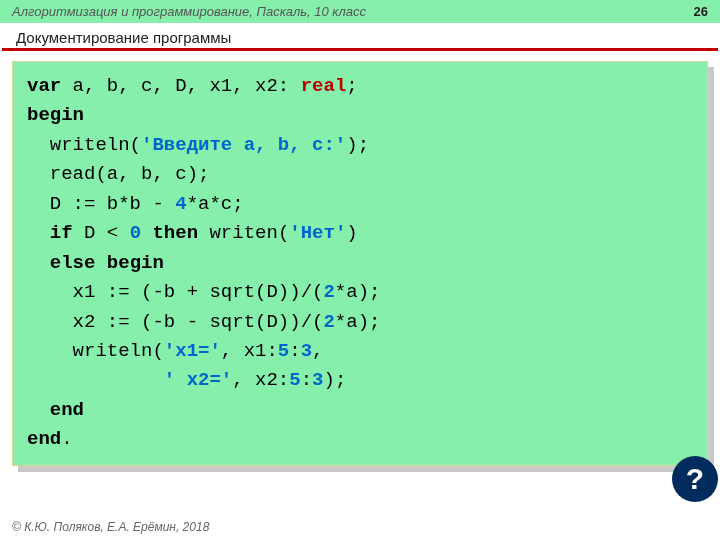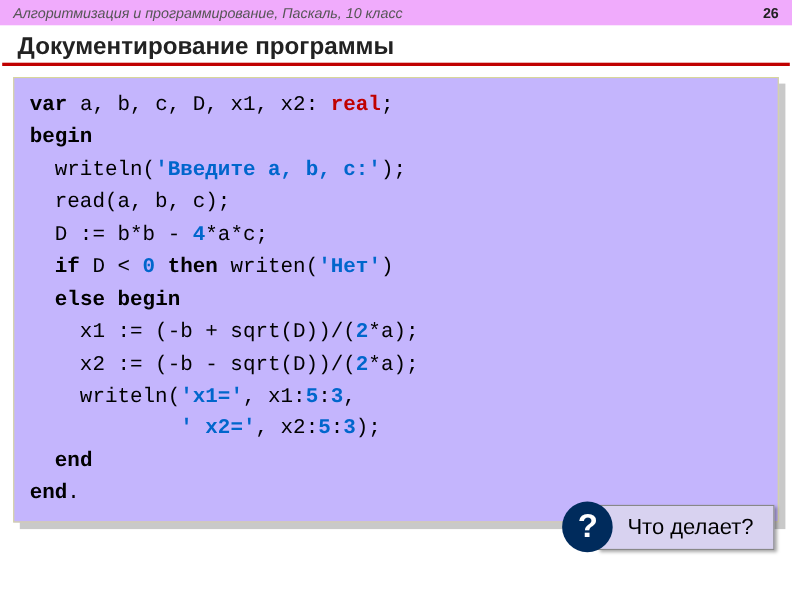--- a/index.html
+++ b/index.html
@@ -6,58 +6,58 @@
     margin: 0;
     padding: 0;
     width: 720px;
     height: 540px;
     background: #fff;
     font-family: Arial, sans-serif;
     position: relative;
     overflow: hidden;
   }
   .header {
-    background: #f0abfc;
+    background: #86efac;
     padding: 4px 12px;
     font-size: 13px;
     font-style: italic;
     color: #555;
     display: flex;
     justify-content: space-between;
     align-items: flex-end;
   }
   .page-num {
     font-style: normal;
     font-weight: bold;
     color: #222;
     font-size: 13px;
   }
   .title {
-    font-size: 22px;
-    font-weight: bold;
+    font-size: 15px;
+    font-weight: normal;
     color: #222;
     padding: 6px 14px 2px 14px;
     border-bottom: 3px solid #c00000;
     margin: 0 2px;
   }
   .code-wrap {
     margin: 10px 12px 0 12px;
     position: relative;
   }
   .code-shadow {
     position: absolute;
     top: 6px;
     left: 6px;
     right: -6px;
     bottom: -6px;
     background: #c9c9c9;
   }
   .code-block {
     position: relative;
-    background: #c4b5fd;
+    background: #86efac;
     border: 1px solid #d8d69a;
     padding: 10px 14px;
     font-family: "Courier New", monospace;
     font-size: 19px;
     line-height: 1.55;
     color: #000;
     white-space: pre;
   }
   .kw { color: #000; font-weight: bold; }
   .ty { color: #c00000; font-weight: bold; }
@@ -128,17 +128,17 @@
 <span>    x1 := (-b + sqrt(D))/(</span><span class="num">2</span><span>*a);</span>
 <span>    x2 := (-b - sqrt(D))/(</span><span class="num">2</span><span>*a);</span>
 <span>    writeln(</span><span class="str">'x1='</span><span>, x1:</span><span class="num">5</span><span>:</span><span class="num">3</span><span>,</span>
 <span>            </span><span class="str">' x2='</span><span>, x2:</span><span class="num">5</span><span>:</span><span class="num">3</span><span>);</span>
 <span>  </span><span class="kw">end</span>
 <span class="kw">end</span><span>.</span></div>
 </div>
 
 <div class="callout">
   <div class="q-badge">?</div>
-  <div class="q-box">Что делает?</div>
 </div>
 
 <div class="footer">
+  <span>© К.Ю. Поляков, Е.А. Ерёмин, 2018</span>
 </div>
 
 </body></html>

